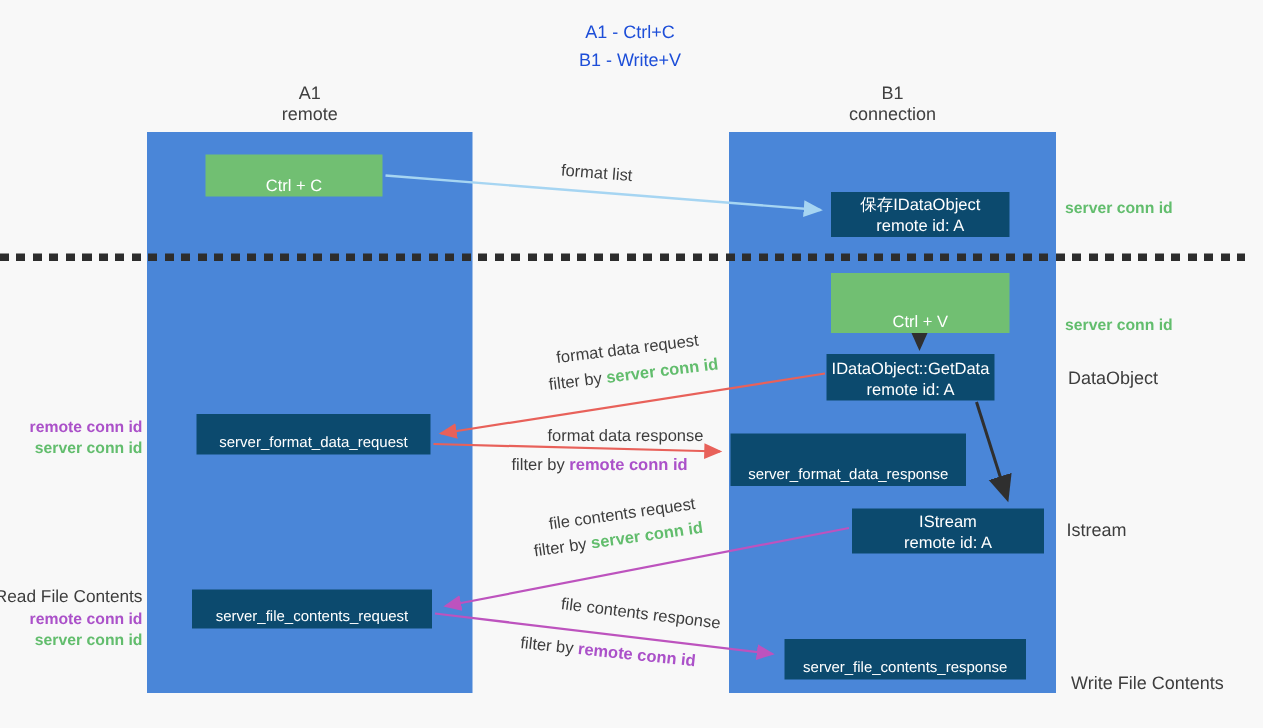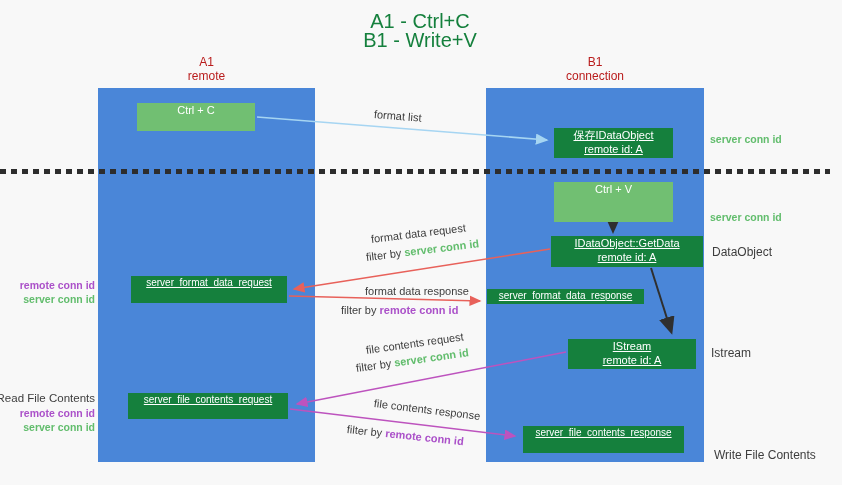--- a/index.html
+++ b/index.html
@@ -9,58 +9,58 @@
     background:#f8f8f8;
     position:relative;
     overflow:hidden;
     color:#3d3d3d;
   }
   .canvas { position:absolute; left:0; top:0; width:842px; height:485px; }
 
   
   .title {
     position:absolute; left:280px; top:12px; width:280px;
-    text-align:center; font-size:20px; line-height:19px; color:#15803d;
+    text-align:center; font-size:12px; line-height:19px; color:#1d4ed8;
   }
 
   
   .lane-header {
     position:absolute; top:55px; text-align:center;
-    font-size:12px; line-height:14px; color:#b91c1c;
+    font-size:12px; line-height:14px; color:#404040;
   }
   #header-a1 { left:98px;  width:217px; }
   #header-b1 { left:486px; width:218px; }
 
   
   .lane { position:absolute; top:88px; height:374px; background:#4a86d8; }
   #lane-a1 { left:98px;  width:217px; }
   #lane-b1 { left:486px; width:218px; }
 
   
   .dotted-line {
     position:absolute; left:0; top:169px; width:830px; height:5px;
     background:repeating-linear-gradient(to right, #2d2d2d 0 6px, transparent 6px 11px);
   }
 
   
   .node {
     position:absolute; display:flex; flex-direction:column;
-    align-items:center; justify-content:flex-start;
+    align-items:center; justify-content:flex-end;
     color:#fff; text-align:center; font-size:11px; line-height:14px;
     white-space:nowrap;
   }
   .green-node  { background:#71bf72; }
-  .orange-node { background:#15803d;text-decoration:underline; }
+  .orange-node { background:#0c4a6e; }
   .small-text  { font-size:10px; }
   #node-ctrl-c    { left:137px; top:103px; width:118px; height:28px; }
   #node-save-obj  { left:554px; top:128px; width:119px; height:30px; }
   #node-ctrl-v    { left:554px; top:182px; width:119px; height:40px; }
-  #node-getdata   { left:551px; top:236px; width:152px; height:31px; }
+  #node-getdata   { left:551px; top:236px; width:112px; height:31px; }
   #node-fmt-req   { left:131px; top:276px; width:156px; height:27px; }
-  #node-fmt-resp  { left:487px; top:289px; width:157px; height:15px; }
+  #node-fmt-resp  { left:487px; top:289px; width:157px; height:35px; }
   #node-istream   { left:568px; top:339px; width:128px; height:30px; }
   #node-file-req  { left:128px; top:393px; width:160px; height:26px; }
   #node-file-resp { left:523px; top:426px; width:161px; height:27px; }
 
   
   .alabel {
     position:absolute; font-size:11px; color:#3d3d3d;
     white-space:nowrap; transform-origin:left center;
   }
   .green-t  { color:#62bd6d; font-weight:bold; }

